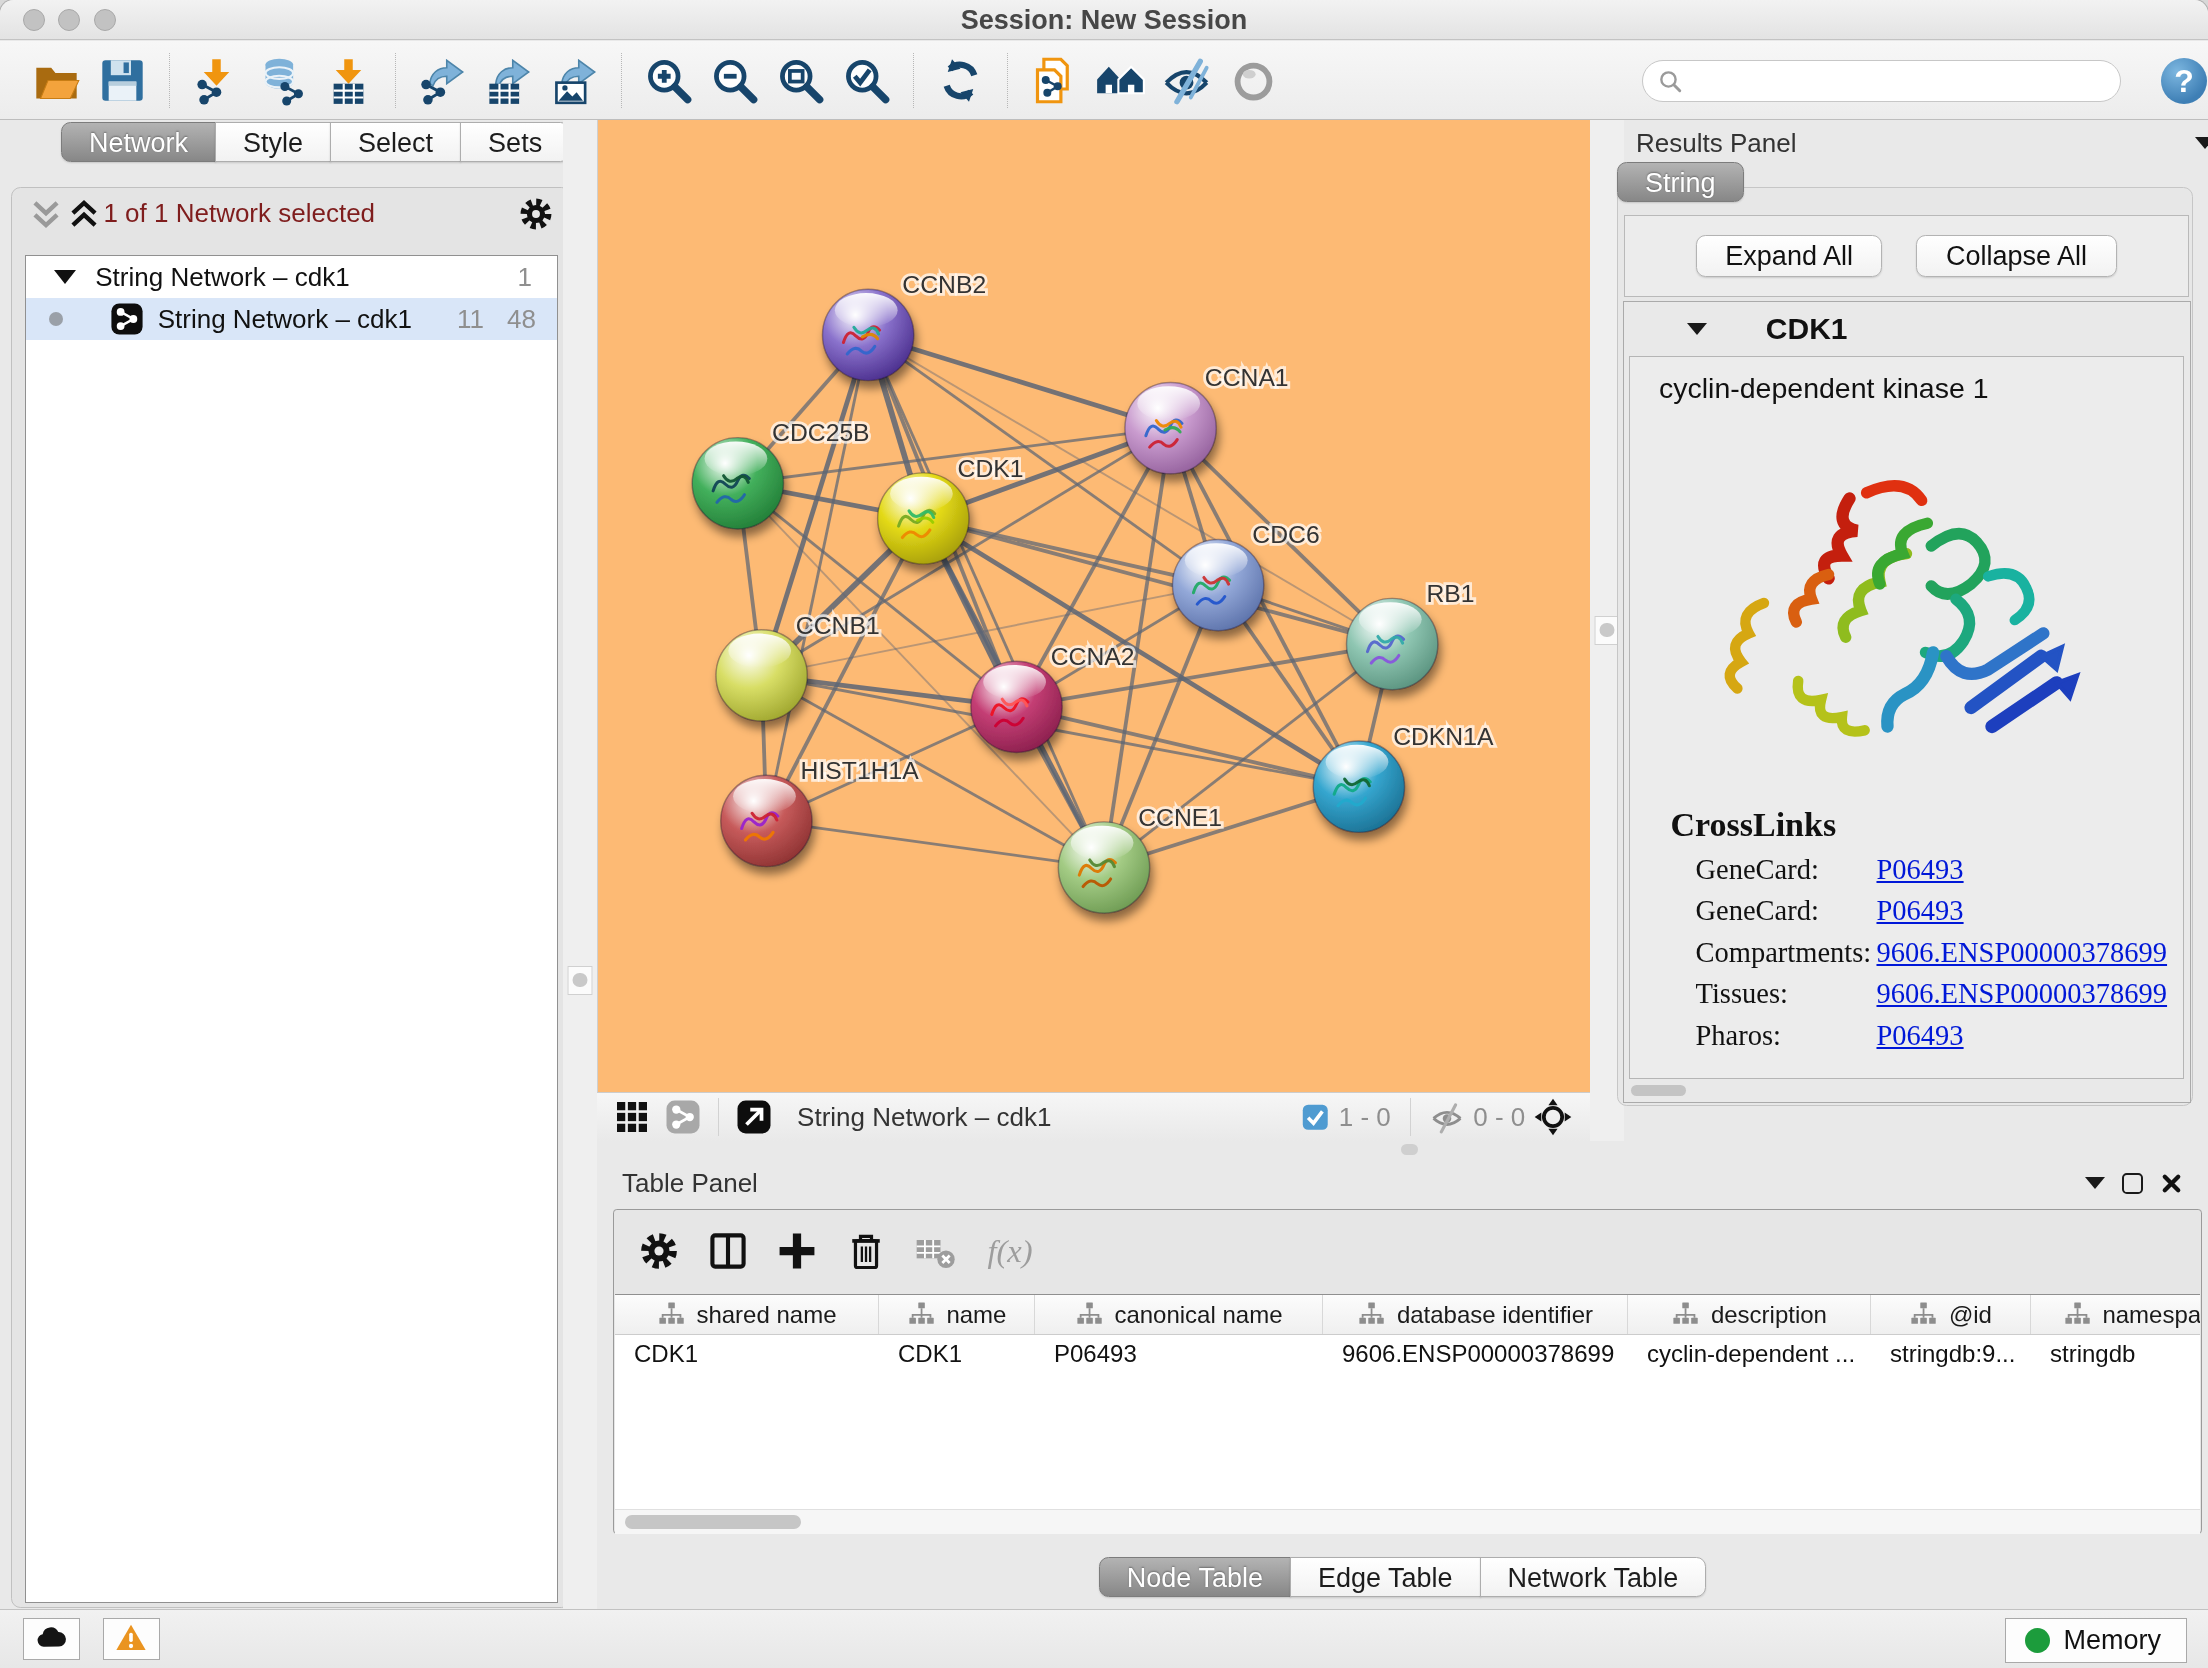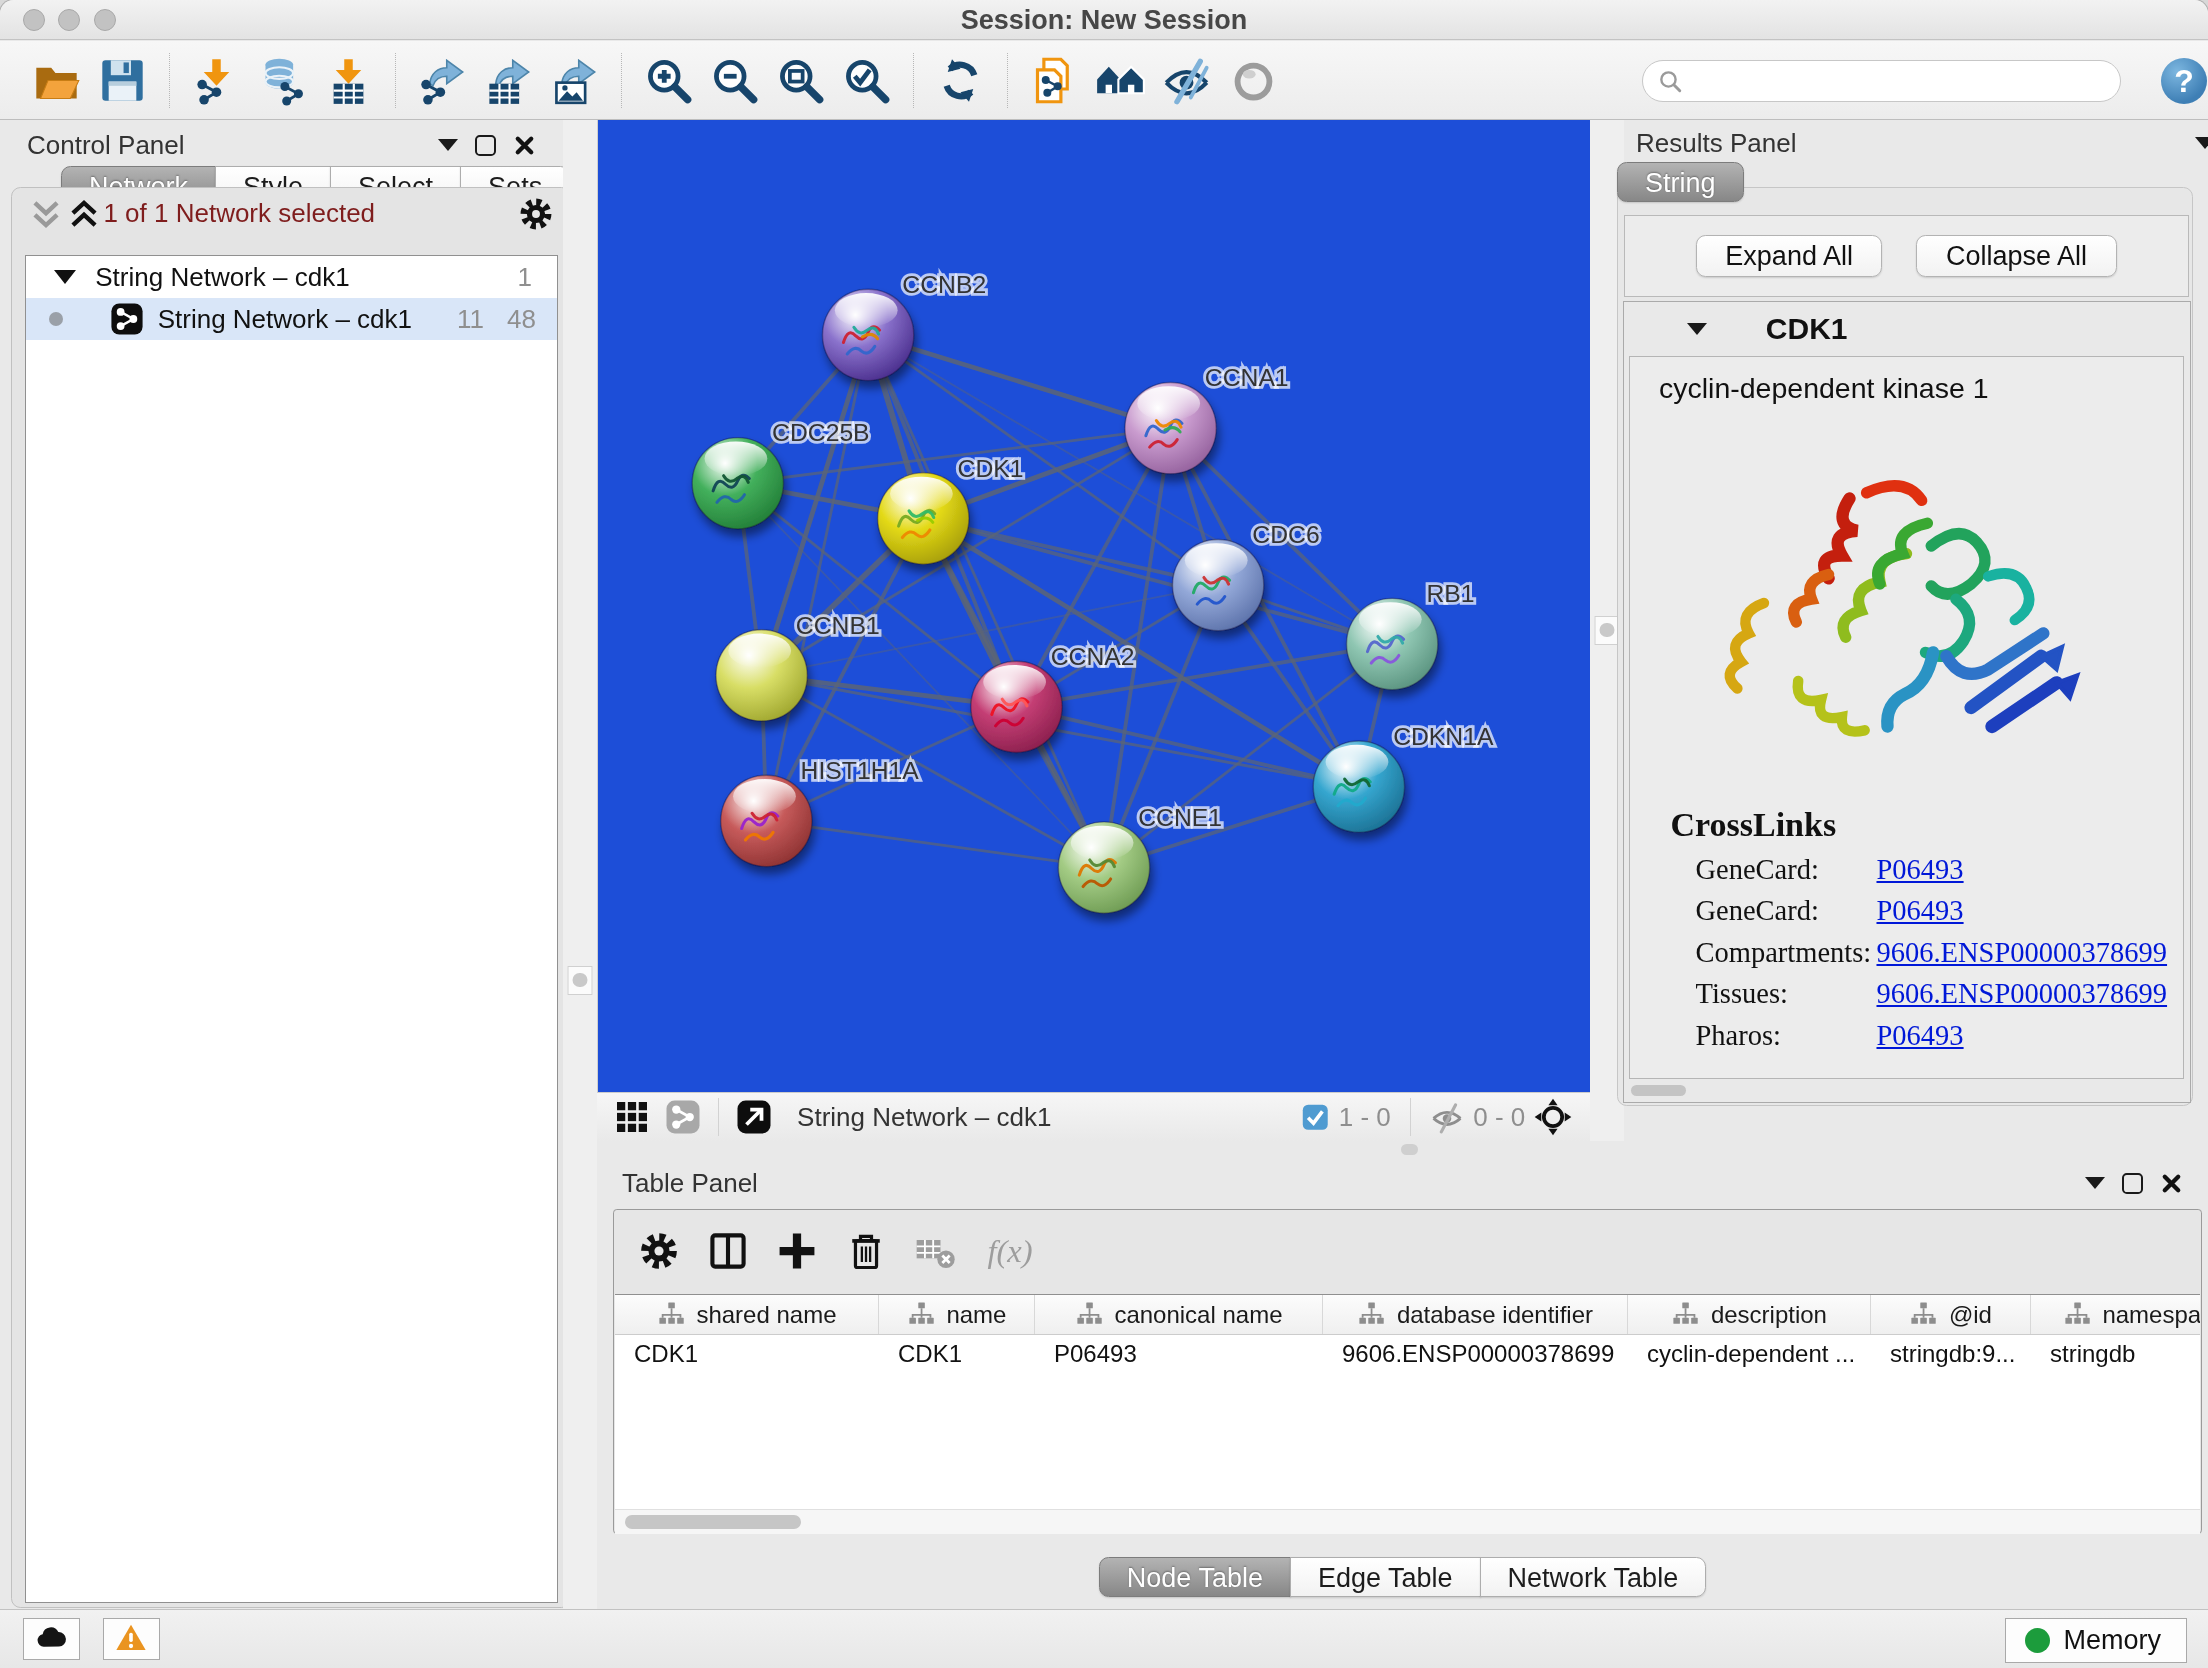--- a/index.html
+++ b/index.html
@@ -64,21 +64,21 @@
   .cp-list { position:absolute; left:12.4px; top:67px; right:12.4px; bottom:3.8px; background:#fff; border:1.9px solid #909090; overflow:hidden; }
   .tree-row { display:flex; align-items:center; height:42px; font-size:26px; color:#111; cursor:pointer; }
   .tree-row .count { color:#8f8f8f; margin-left:23px; }
   .tree-row.selected { background:#d9e6f8; }
   .tree-exp { width:0; height:0; border-left:11.4px solid transparent; border-right:11.4px solid transparent;
               border-top:14.3px solid #111; margin:0 19px 0 28.5px; }
   .dot { width:14.3px; height:14.3px; border-radius:50%; background:#9aa0a8; margin:0 13.3px 0 23px; }
   .string-ico { width:34px; height:34px; margin-right:13.3px; }
 
   
-  .canvas { position:absolute; left:597px; top:120px; width:993px; height:972px; background:#1d4ed8;
+  .canvas { position:absolute; left:597px; top:120px; width:993px; height:972px; background:#fdba74;
             border-left:1px solid #cfcfcf; }
   .net-bar { position:absolute; left:597px; top:1092px; width:993px; height:49px;
              background:linear-gradient(#f6f6f6,#e9e9e9); border-top:1px solid #cccccc;
              display:flex; align-items:center; padding:0 9.5px; }
   .nb-ico { width:36px; height:36px; margin:0 7.6px; cursor:pointer; }
   .nb-sep { width:0; height:38px; border-left:1px solid #d2d2d2; margin:0 9.5px; }
   .nb-name { font-size:26px; color:#333; margin-left:17px; flex:1; }
   .nb-counts { font-size:26px; color:#8e8e8e; display:flex; align-items:center; gap:9.5px; }
 
   .vsplit { position:absolute; top:120px; width:34px; background:#efefef; }
@@ -284,30 +284,20 @@
       <span class="mag"><svg viewBox="0 0 48 48">
             <circle cx="21" cy="21" r="12" fill="none" stroke="#9a9a9a" stroke-width="4"></circle>
             <path d="M30 30l10 10" stroke="#9a9a9a" stroke-width="5" stroke-linecap="round"></path>
           </svg></span>
       <input type="text" value="" style="">
     </div>
     <div class="help-btn">?</div>
   </div>
 
   <div class="control-panel">
-    <div class="cp-header">
-      <span class="panel-title">Control Panel</span>
-      <span class="panel-ctrls">
-        <span class="tri-down"></span>
-        <span class="float-box"></span>
-        <span class="close-x"><svg viewBox="0 0 48 48">
-              <path d="M10 10L38 38M38 10L10 38" stroke="#111" stroke-width="9" stroke-linecap="round"></path>
-            </svg></span>
-      </span>
-    </div>
     <div class="cp-tabs seg" id="cp-tabs">
         <span class="tab active">Network</span>
         <span class="tab">Style</span>
         <span class="tab">Select</span>
         <span class="tab">Sets</span>
       </div>
     <div class="cp-box">
       <div class="cp-listhdr">
         <span class="chev"><svg viewBox="0 0 48 48">
               <path d="M10 10l14 13 14-13M10 25l14 13 14-13" stroke="#9a9a9a" stroke-width="5.5" fill="none"></path>

